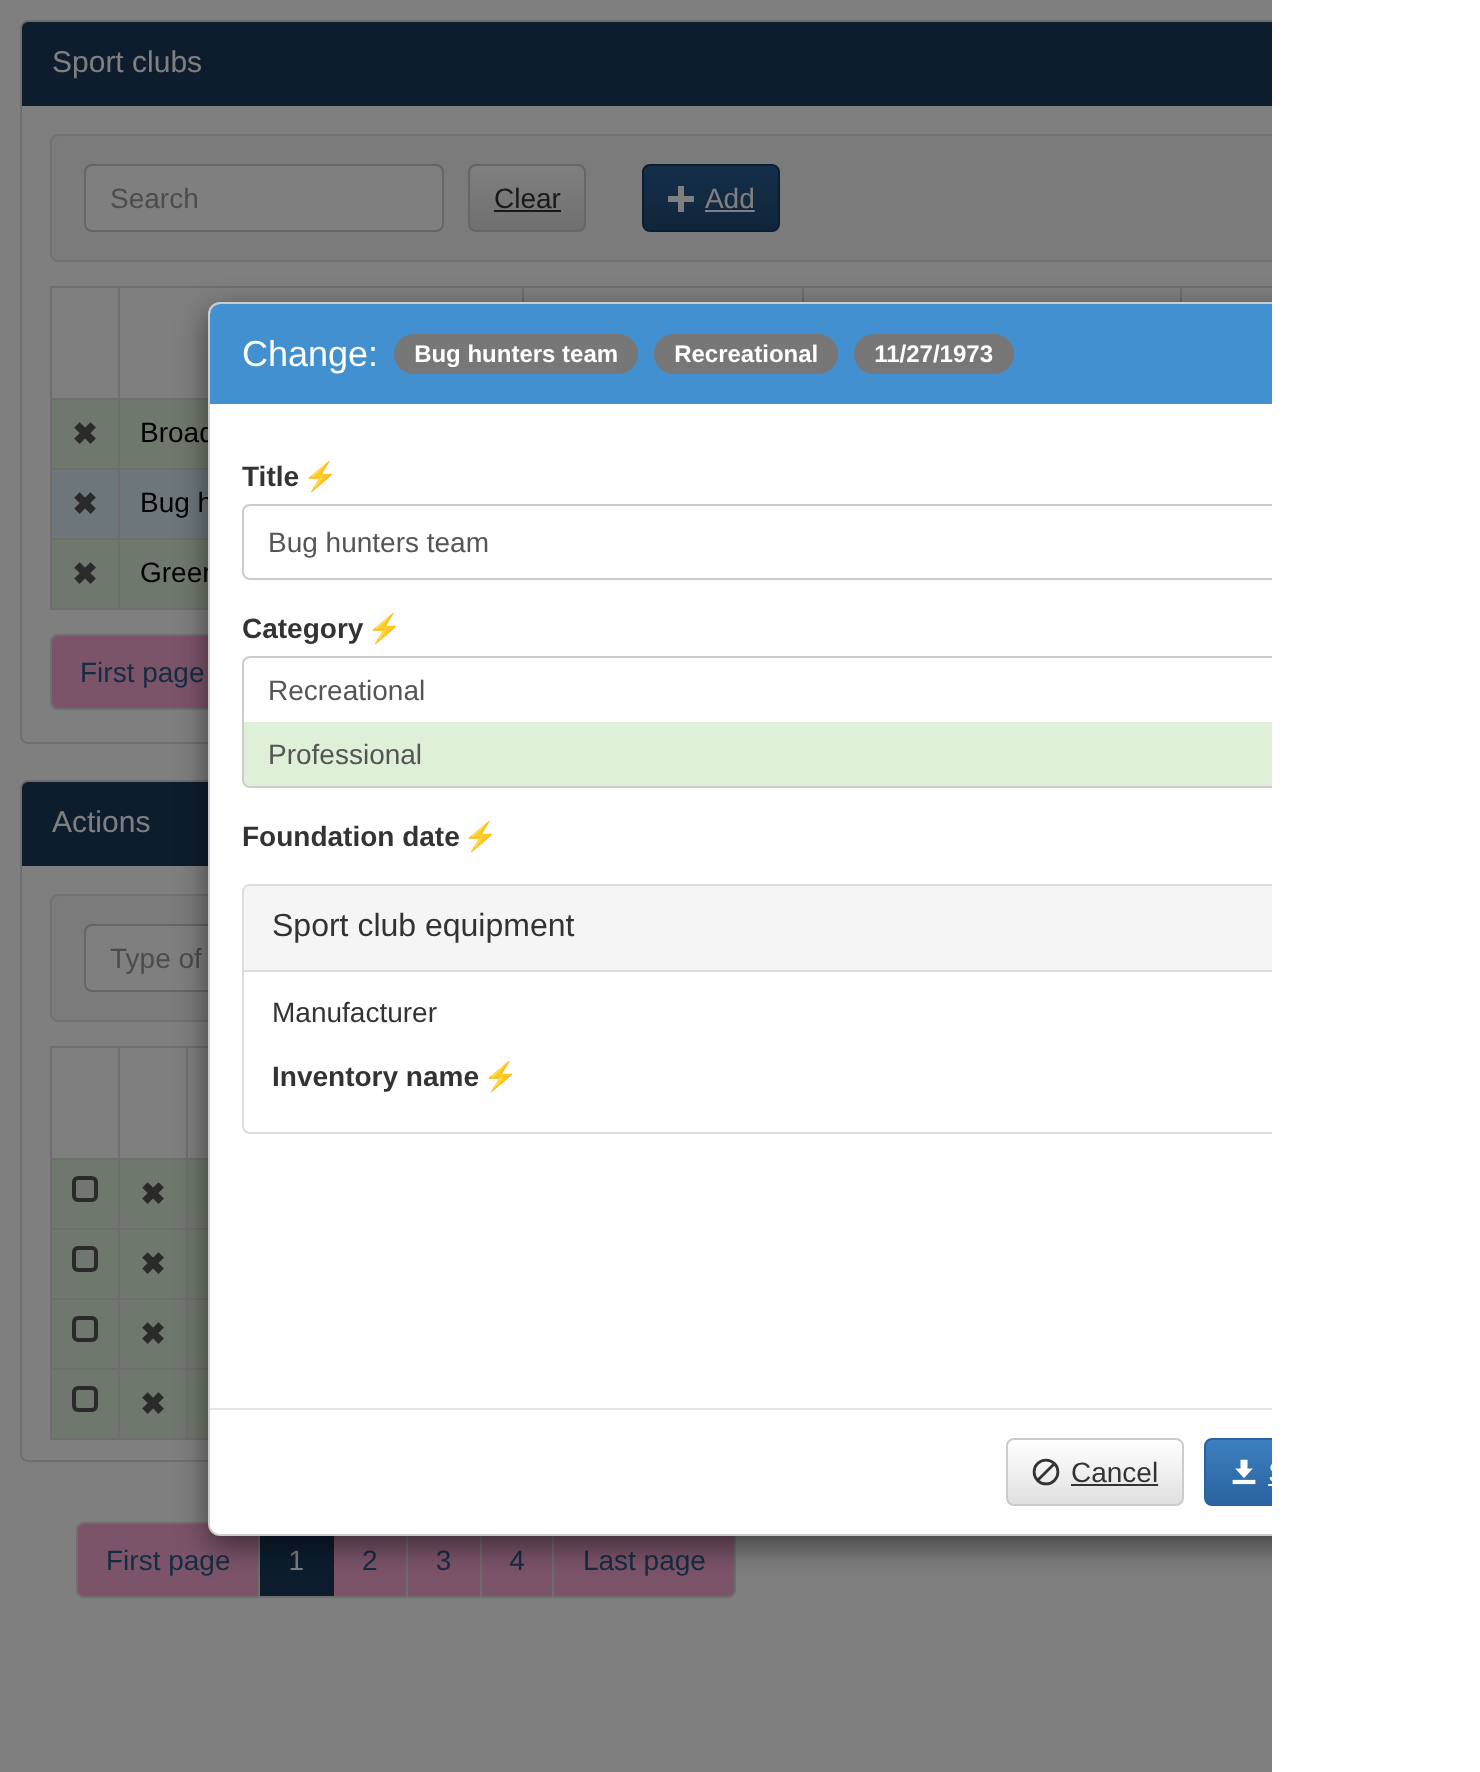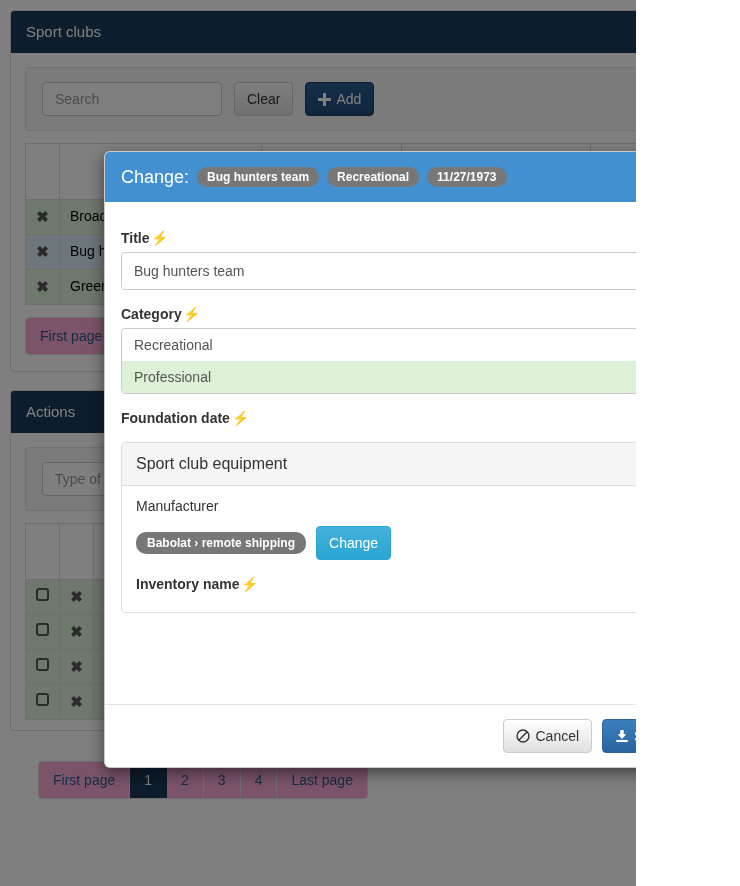--- a/index.html
+++ b/index.html
@@ -70,32 +70,33 @@
   .btn {
     height: 34px;
     border-radius: 4px;
     font-size: 14px;
     padding: 6px 12px;
     cursor: pointer;
     border: 1px solid transparent;
     font-family: "Liberation Sans", sans-serif;
     line-height: 20px;
     white-space: nowrap;
+    text-decoration: underline;
   }
   .btn-default {
     background: linear-gradient(to bottom,#ffffff 0%,#e0e0e0 100%);
     border-color: #cccccc;
     color: #333333;
   }
   .btn-clear { margin-left: 12px; }
   .btn-primary {
     background: linear-gradient(to bottom,#2a5f94 0%,#1f4a76 100%);
     border-color: #173c62;
     color: #ffffff;
-    margin-left: 12px;
+    margin-left: 28px;
   }
 
   
   table.grid {
     width: 100%;
     border-collapse: collapse;
     margin-top: 12px;
     font-size: 14px;
   }
   table.grid th, table.grid td {
@@ -516,24 +517,20 @@
         <div class="form-label">
           <span>Foundation date</span>
           <span class="req">⚡</span>
         </div>
 
         <div class="subpanel">
           <div class="subpanel-heading">Sport club equipment</div>
           <div class="subpanel-body">
 
             <div class="sub-label">Manufacturer</div>
-            <div class="ref-row">
-              <span class="ref-tag">Babolat › remote shipping</span>
-              <button class="btn btn-info">Change</button>
-            </div>
 
             <div class="form-label">
               <span>Inventory name</span>
               <span class="req">⚡</span>
             </div>
           </div>
         </div>
 
       </div>
 

